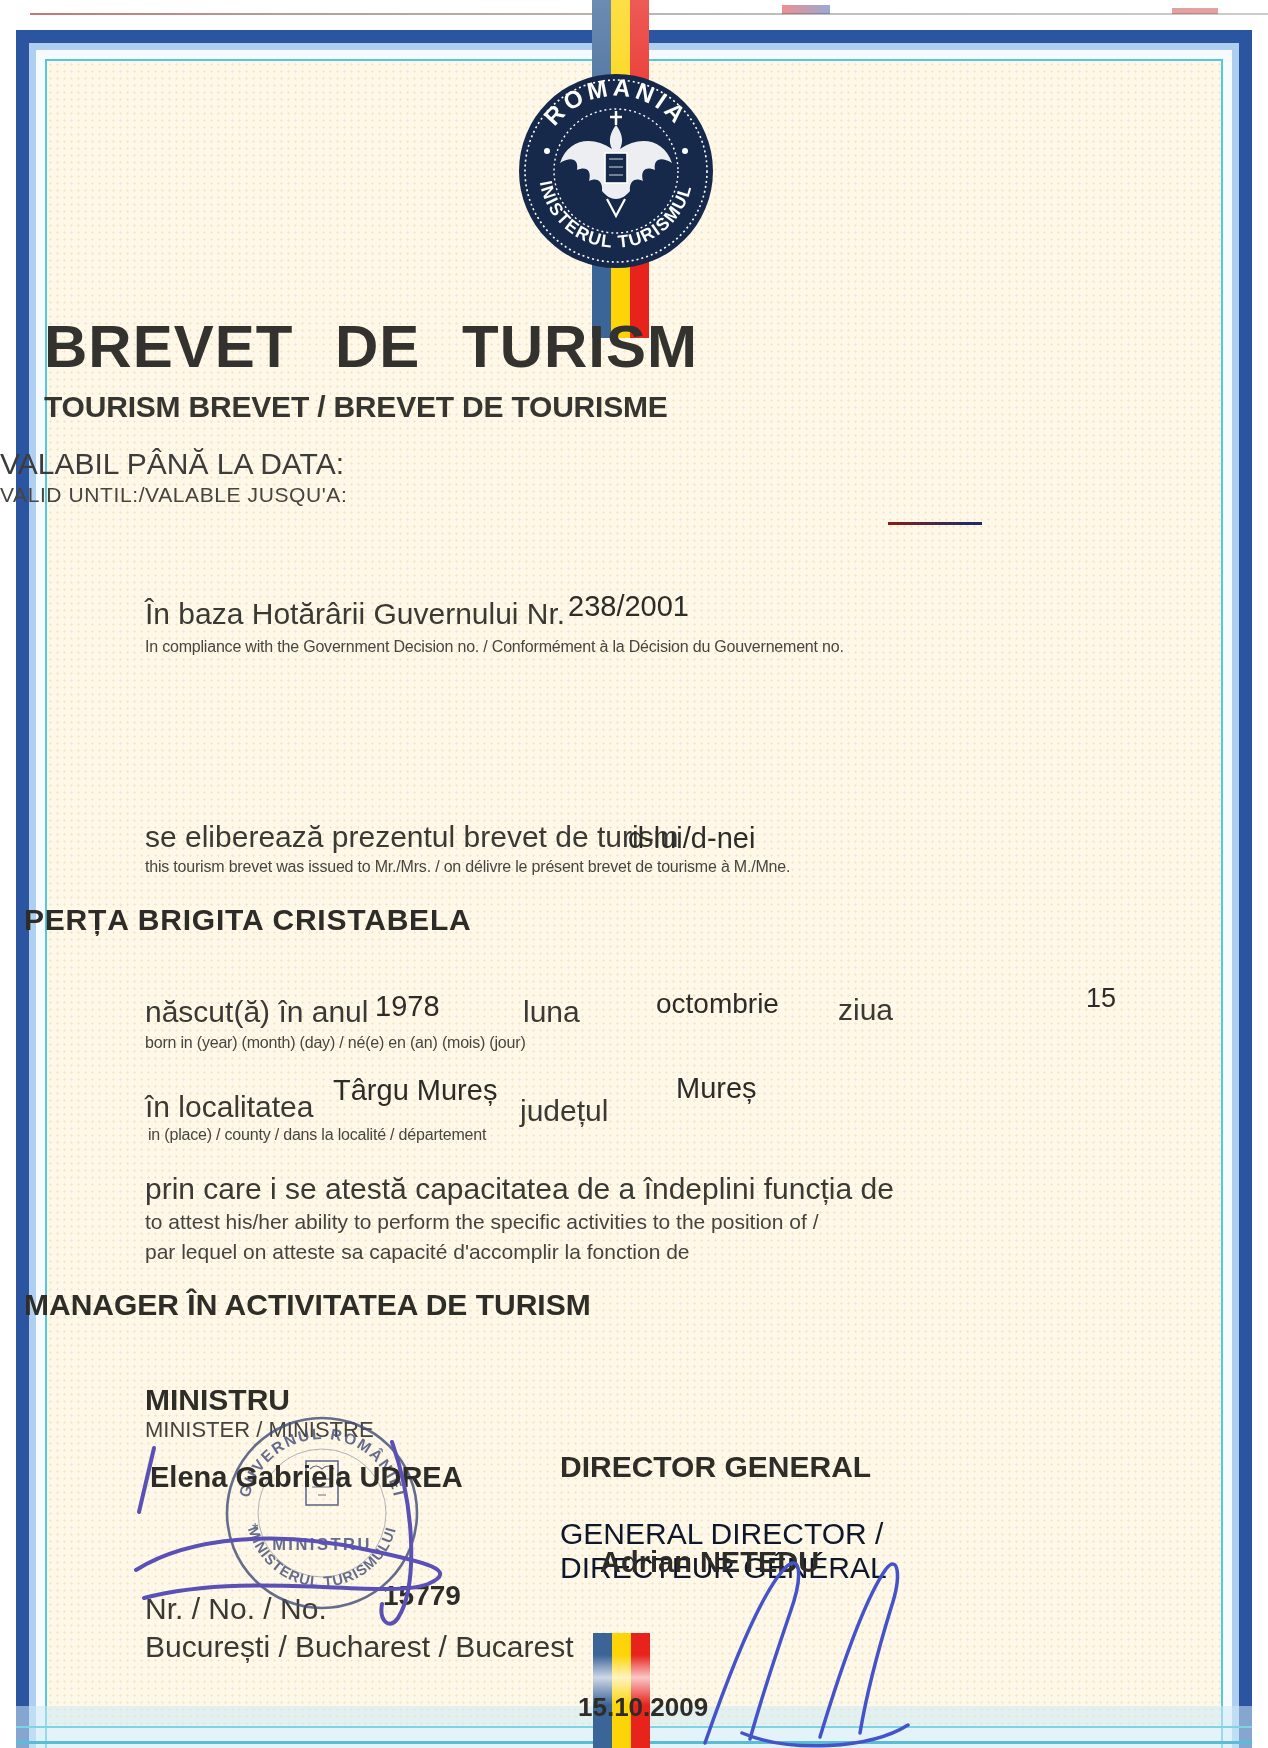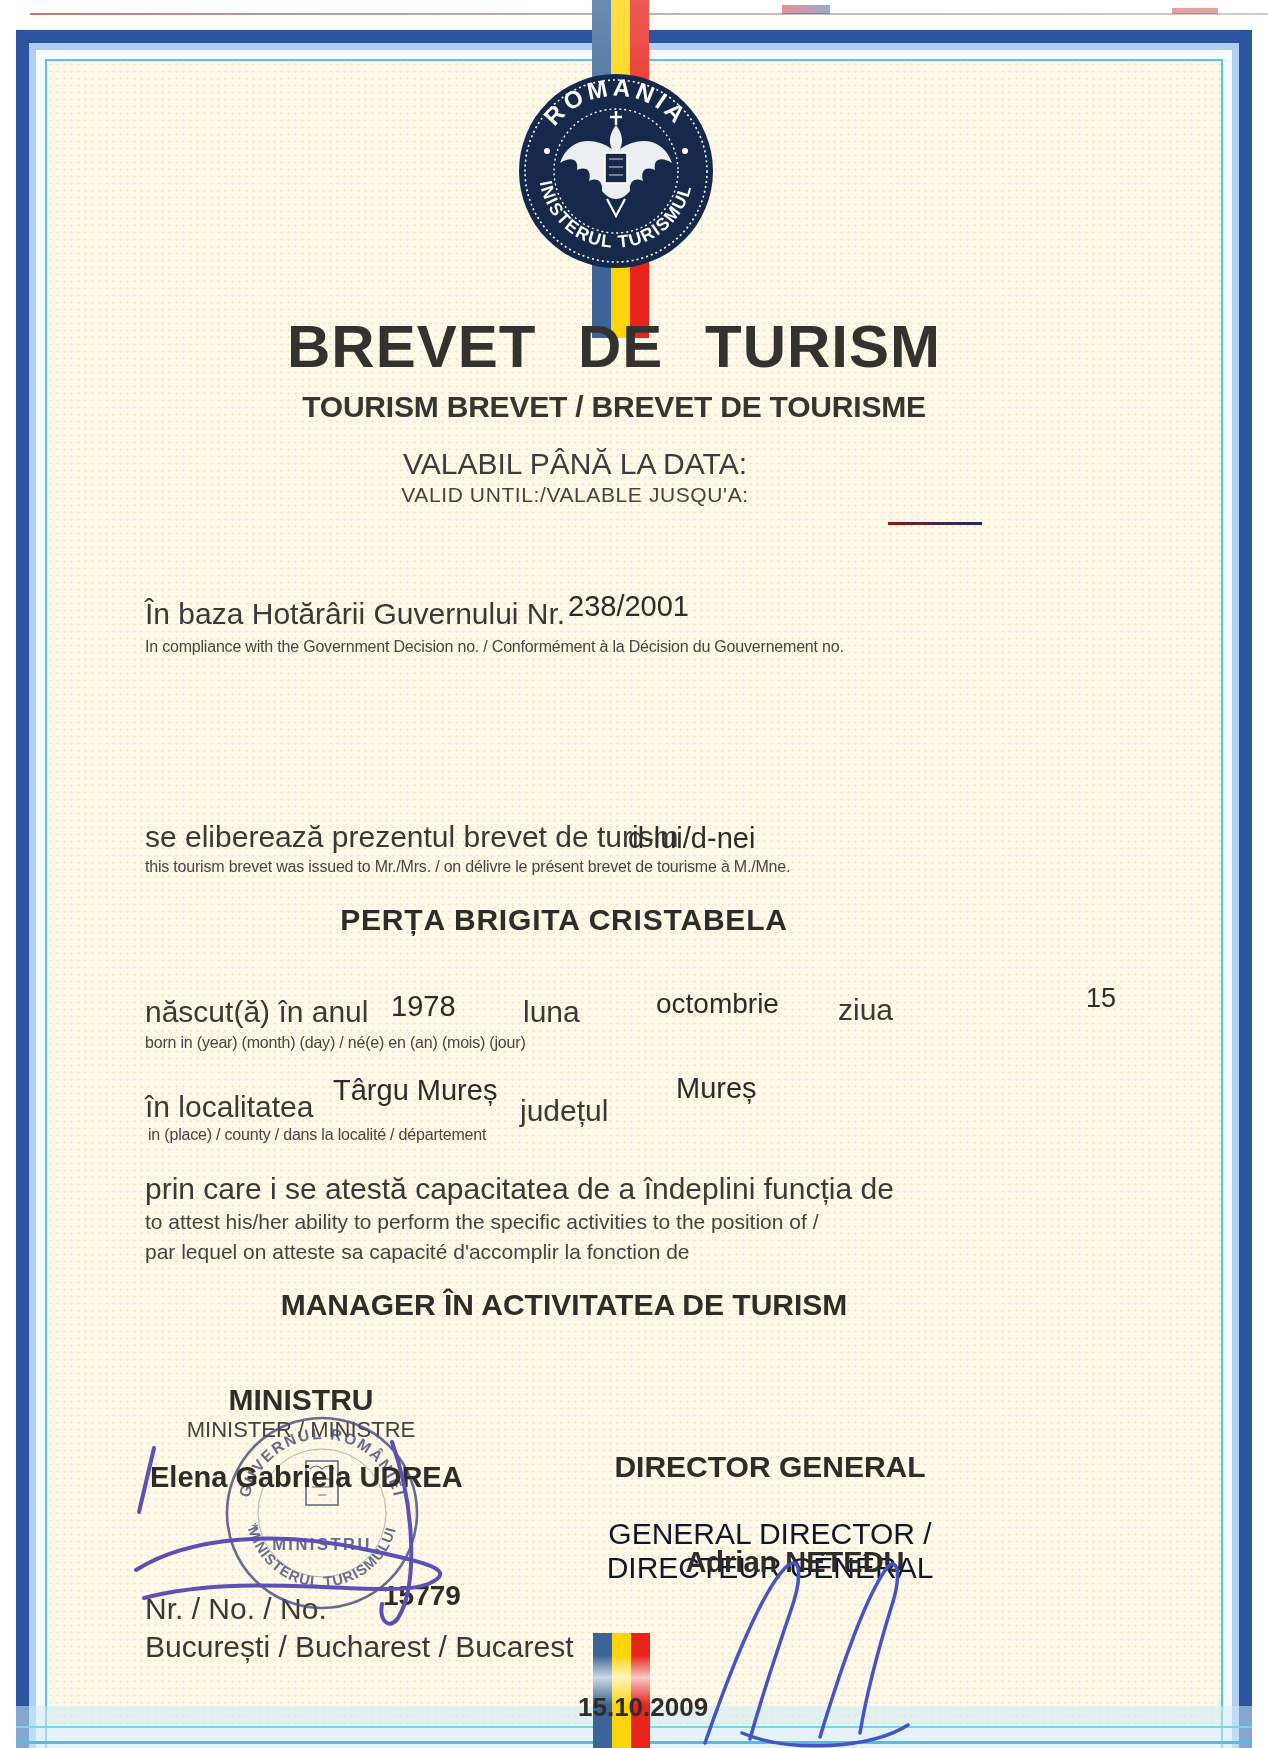--- a/index.html
+++ b/index.html
@@ -34,21 +34,21 @@
   .ribbon-top .hi{position:absolute;left:0;right:0;top:0;height:150px;
     background:linear-gradient(180deg,rgba(255,255,255,.25) 0,rgba(255,255,255,.15) 80px,rgba(255,255,255,.8) 105px,rgba(255,255,255,.25) 128px,rgba(255,255,255,0) 150px);}
   .ribbon-bottom{left:593px;top:1633px;height:115px;}
   .ribbon-bottom .hi{position:absolute;left:0;right:0;top:22px;height:50px;
     background:linear-gradient(180deg,rgba(255,255,255,0),rgba(255,255,255,.75) 45%,rgba(255,255,255,0));}
 
   
   .seal{left:516px;top:71px;width:200px;height:200px;}
 
   
-  .c{text-align:center;}
+  .c{text-align:left;}
   .title-main{left:44px;width:1140px;top:312px;font-size:60px;font-weight:bold;color:#34322e;
     letter-spacing:1px;word-spacing:24px;}
   .title-sub{left:44px;width:1140px;top:390px;font-size:30px;font-weight:bold;color:#37352f;letter-spacing:-.2px;}
   .valid-ro{left:0;width:1150px;top:447px;font-size:30px;color:#3e3c3a;}
   .valid-sub{left:0;width:1150px;top:483px;font-size:21px;color:#46443f;letter-spacing:.6px;}
   .valid-line{left:888px;top:522px;width:94px;height:3px;
     background:linear-gradient(90deg,#8c1c12,#3a2a50 60%,#1c2a6b);}
 
   .main-line{font-size:30px;color:#3b3934;}
   .sub-line{font-size:16px;color:#47453f;letter-spacing:-.2px;}
@@ -58,21 +58,21 @@
   .decision-val{left:568px;top:590px;font-size:29px;}
   .decision-sub{left:145px;top:638px;}
 
   .issued-ro{left:145px;top:820px;}
   .issued-sal{left:628px;top:822px;font-size:29px;font-weight:500;}
   .issued-sub{left:145px;top:858px;}
 
   .holder{left:24px;width:1080px;top:903px;font-size:30px;font-weight:bold;color:#2e2c28;letter-spacing:.8px;}
 
   .b-lab1{left:145px;top:995px;}
-  .b-year{left:391px;top:990px;font-size:29px;}
+  .b-year{left:375px;top:990px;font-size:29px;}
   .b-lab2{left:523px;top:995px;}
   .b-month{left:656px;top:988px;font-size:28px;}
   .b-lab3{left:838px;top:993px;}
   .b-day{left:1066px;top:983px;font-size:27px;margin-left:20px;}
   .b-sub{left:145px;top:1034px;}
 
   .p-lab1{left:145px;top:1090px;}
   .p-place{left:333px;top:1074px;font-size:29px;}
   .p-lab2{left:520px;top:1094px;}
   .p-county{left:676px;top:1072px;font-size:29px;}

